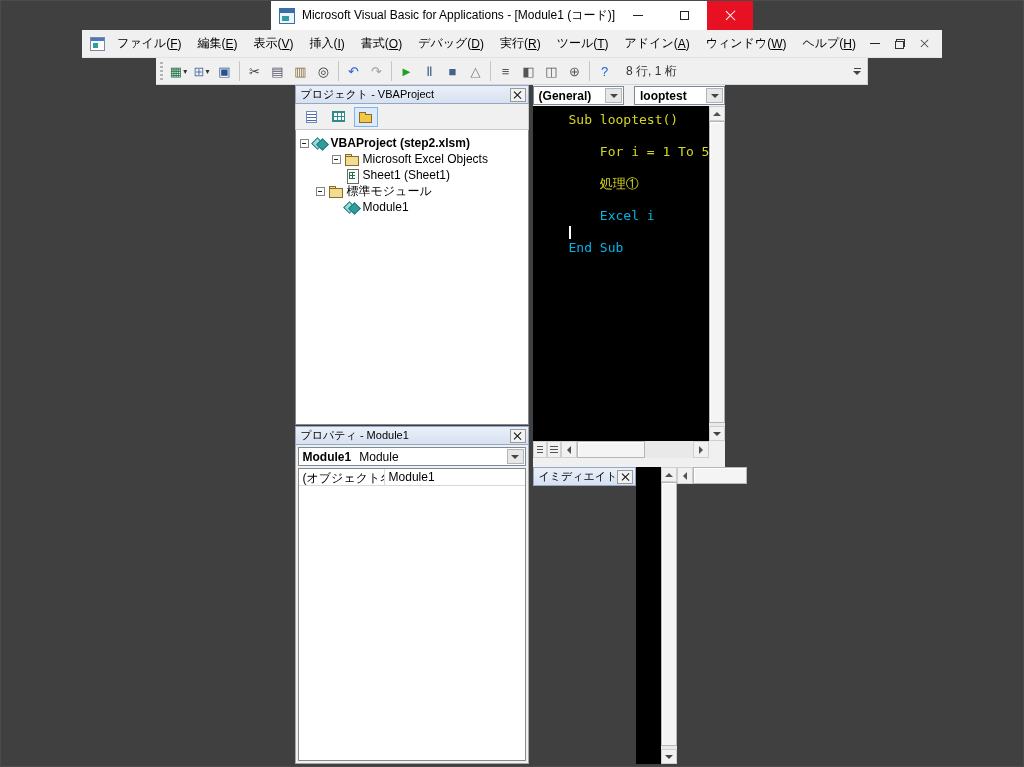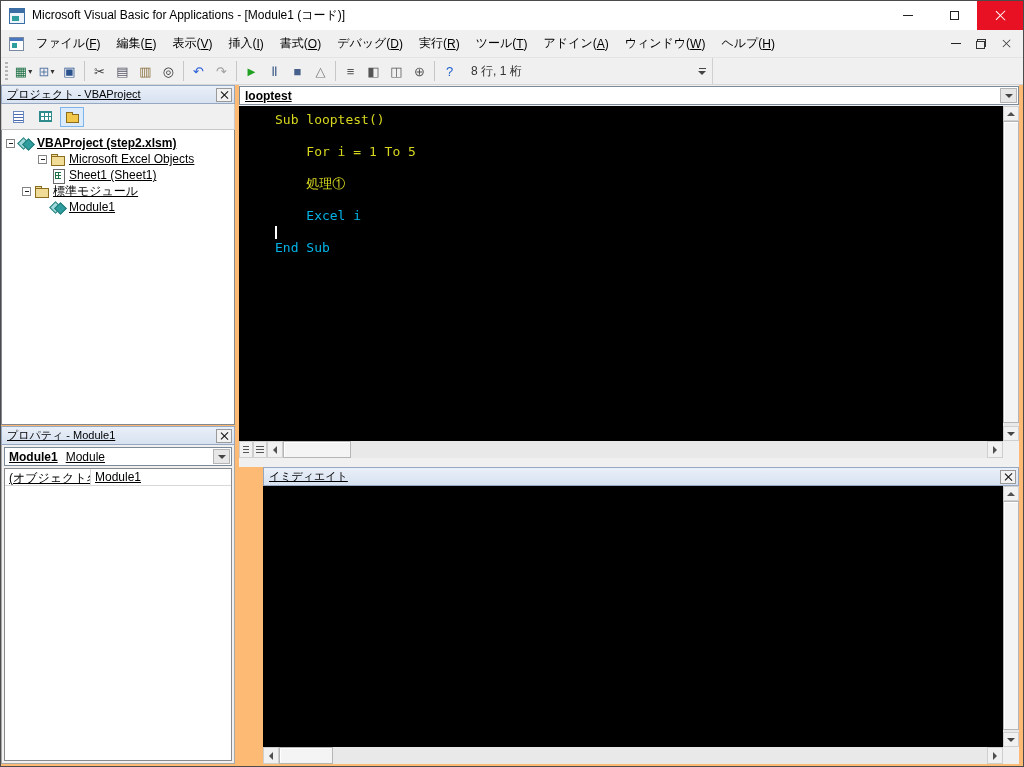--- a/index.html
+++ b/index.html
@@ -1,18 +1,18 @@
 <!DOCTYPE html>
 <html><head>
 <meta charset="utf-8">
 <style>
   * { margin:0; padding:0; box-sizing:border-box; }
   html,body { width:1024px; height:767px; overflow:hidden; }
   body { font-family:"Liberation Sans",sans-serif; font-size:12px; background:#f0f0f0; color:#000; }
-  .app { width:1024px; height:767px; border:1px solid #4b4b4b; background:#fdba74; display:flex; flex-direction:column; }
+  .app { width:1024px; height:767px; border:1px solid #4b4b4b; background:#404040; display:flex; flex-direction:column;align-items:center; }
 
   
   .titlebar { height:29px; background:#fff; display:flex; align-items:center; flex:0 0 auto; }
   .app-icon { width:16px; height:16px; margin:0 7px 0 8px; position:relative; border:1px solid #3a6ea5; background:#eef4fb; flex:0 0 auto; }
   .app-icon::before { content:""; position:absolute; left:0; top:0; right:0; height:4px; background:#3a6ea5; }
   .app-icon::after { content:""; position:absolute; left:2px; top:7px; width:7px; height:5px; background:#2e9e9e; }
   .title-text { font-size:12px; }
   .win-controls { margin-left:auto; display:flex; height:100%; }
   .win-btn { width:46px; display:flex; align-items:center; justify-content:center; }
   .ic-min { width:10px; height:1px; background:#222; }
@@ -46,21 +46,21 @@
   .tb-sep { width:1px; height:20px; background:#c6c6c6; margin:0 3px; flex:0 0 auto; }
   .tb-pos { margin-left:10px; color:#333; white-space:pre; }
   .tb-overflow { margin-left:auto; width:14px; display:flex; flex-direction:column; align-items:center; gap:2px; }
   .tb-overflow .bar { width:7px; height:1px; background:#444; }
   .tri-down { width:0; height:0; border-left:4px solid transparent; border-right:4px solid transparent; border-top:4px solid #444; }
   .tri-up { width:0; height:0; border-left:4px solid transparent; border-right:4px solid transparent; border-bottom:4px solid #505050; }
   .tri-left { width:0; height:0; border-top:4px solid transparent; border-bottom:4px solid transparent; border-right:4px solid #505050; }
   .tri-right { width:0; height:0; border-top:4px solid transparent; border-bottom:4px solid transparent; border-left:4px solid #505050; }
 
   
-  .main { flex:1; display:flex; min-height:0; padding:0 4px 2px 0;text-decoration:underline; }
+  .main { flex:1; display:flex; min-height:0; padding:0 4px 2px 0; }
   .left-col { width:234px; display:flex; flex-direction:column; margin-right:4px; flex:0 0 auto; }
   .right-col { flex:1; display:flex; flex-direction:column; min-width:0; }
 
   .panel-hdr { height:19px; background:linear-gradient(#eaf0f9,#d7e1f0); border:1px solid #96a7c2; display:flex; align-items:center; padding:0 2px 0 5px; font-size:11px; flex:0 0 auto; }
   .panel-hdr .hdr-title { flex:1; white-space:nowrap; overflow:hidden; }
   .x-btn { width:16px; height:14px; background:#f2f2f2; border:1px solid #9a9a9a; display:flex; align-items:center; justify-content:center; }
   .x-glyph { position:relative; width:8px; height:8px; }
   .x-glyph::before,.x-glyph::after { content:""; position:absolute; left:3.5px; top:-1px; width:1.2px; height:10px; background:#111; }
   .x-glyph::before { transform:rotate(45deg); } .x-glyph::after { transform:rotate(-45deg); }
 
@@ -120,21 +120,21 @@
   .vb-lines.short { width:6px; }
   .hsb { flex:1; display:flex; }
   .hsb .track { flex:1; background:#e9e9e9; position:relative; }
   .hsb .thumb { position:absolute; top:0; bottom:0; left:0; background:#f4f4f4; border:1px solid #b6b6b6; box-shadow:inset 1px 1px 0 #fff; }
   .hsb .sb-arrow { height:17px; }
   .sb-corner { width:16px; height:17px; background:#f0f0f0; flex:0 0 auto; }
 
   .h-splitter { height:9px; background:#f0f0f0; flex:0 0 auto; }
 
   
-  .imm-window { flex:1; display:flex; flex-direction:column; min-height:0;margin-left:24px; }
+  .imm-window { flex:1; display:flex; flex-direction:row; min-height:0; }
   .imm-body { flex:1; display:flex; min-height:0; }
   .imm-pane { flex:1; background:#000; }
 </style>
 </head>
 <body>
 
 <div class="app">
 
   <div class="titlebar">
     <span class="app-icon"></span>
@@ -328,20 +328,26 @@
             </div>
         </div>
       </div>
     </div>
 
     <div class="right-col">
 
       <div class="code-window">
         <div class="dd-row">
           <div class="combo">
+            <span>(General)</span>
+            <span class="combo-arrow">
+                <span class="tri-down"></span>
+              </span>
+          </div>
+          <div class="combo">
             <span>looptest</span>
             <span class="combo-arrow">
                 <span class="tri-down"></span>
               </span>
           </div>
         </div>
         <div class="code-body">
           <div class="code-pane">
               <div class="code-line" style="color: rgb(214, 214, 31);">Sub looptest()</div>
               <div class="code-line"></div>

